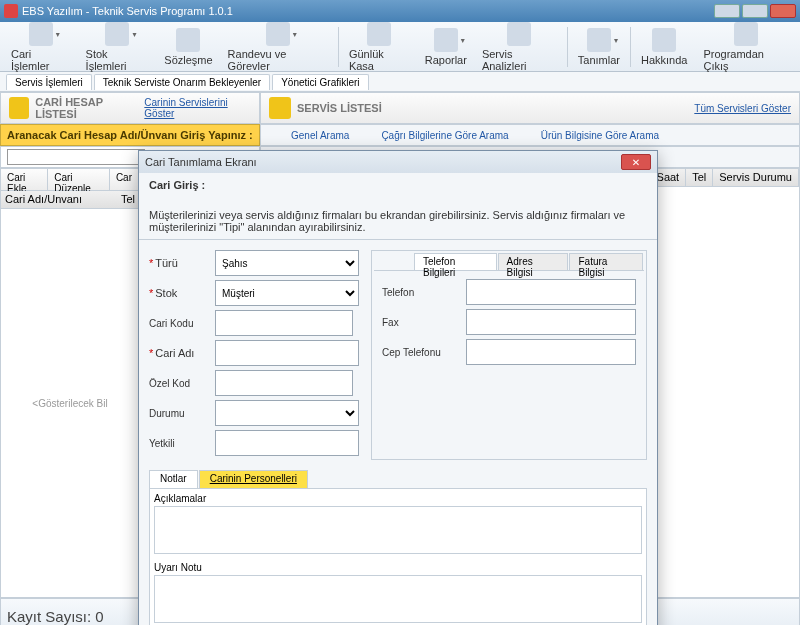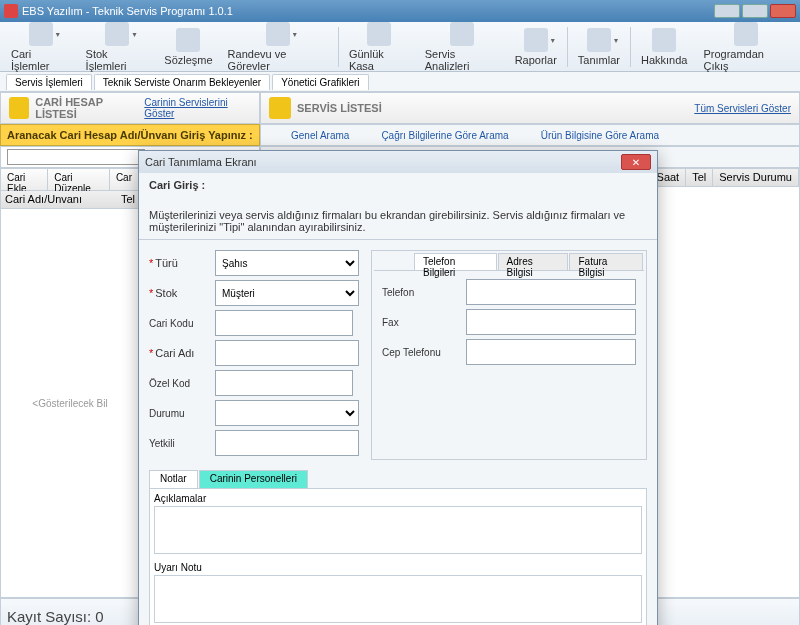--- a/index.html
+++ b/index.html
@@ -72,21 +72,21 @@
 .rightform{ flex:1; border:1px solid #c5cfd9; padding:2px;}
 .rftabs{display:flex; height:18px; border-bottom:1px solid #c5cfd9;padding-left:40px;}
 .rftabs .rft{padding:2px 8px; font-size:10px; border:1px solid #c5cfd9; border-bottom:none; background:#fff; margin-right:1px; cursor:pointer;}
 .rftabs .rft.inact{background:#ececec;}
 .rfbody{padding:8px;}
 .rfbody .formrow label{width:80px;}
 
 .notes{ margin:0 10px 6px; }
 .ntabs{display:flex; height:18px;}
 .ntabs .nt{padding:2px 10px; font-size:10px; border:1px solid #c5cfd9; border-bottom:none; background:#fff; cursor:pointer; margin-right:1px;}
-.ntabs .nt.inact{background:#5eead4;}
+.ntabs .nt.inact{background:#fde047;text-decoration:underline;}
 .nbox{ border:1px solid #c5cfd9; background:#fff; padding:4px;}
 .nbox .nlbl{font-size:10px; font-weight:normal; margin-bottom:2px;}
 .nbox textarea{ width:100%; height:48px; border:1px solid #c5cfd9; resize:none; font-size:10px;}
 
 .mfooter{ height:30px; display:flex; align-items:center; justify-content:flex-end; padding:0 10px; gap:6px; border-top:1px solid #c5cfd9;}
 .mfooter button{ width:64px; height:22px; background:linear-gradient(#fdfdfd,#e6e6e6); border:1px solid #9aa7b4; border-radius:2px; font-size:11px; cursor:pointer;}
 </style>
 </head>
 <body>
 
@@ -115,27 +115,27 @@
     </div>
   <div class="rbtn">
       <div class="ricon"></div>
       <span>Randevu ve Görevler</span>
     </div>
   <div class="sep"></div>
   <div class="rbtn noarrow">
       <div class="ricon"></div>
       <span>Günlük Kasa</span>
     </div>
+  <div class="rbtn">
+      <div class="ricon"></div>
+      <span>Raporlar</span>
+    </div>
   <div class="rbtn noarrow">
       <div class="ricon"></div>
       <span>Servis Analizleri</span>
-    </div>
-  <div class="rbtn">
-      <div class="ricon"></div>
-      <span>Raporlar</span>
     </div>
   <div class="sep"></div>
   <div class="rbtn">
       <div class="ricon"></div>
       <span>Tanımlar</span>
     </div>
   <div class="sep"></div>
   <div class="rbtn noarrow">
       <div class="ricon"></div>
       <span>Hakkında</span>

